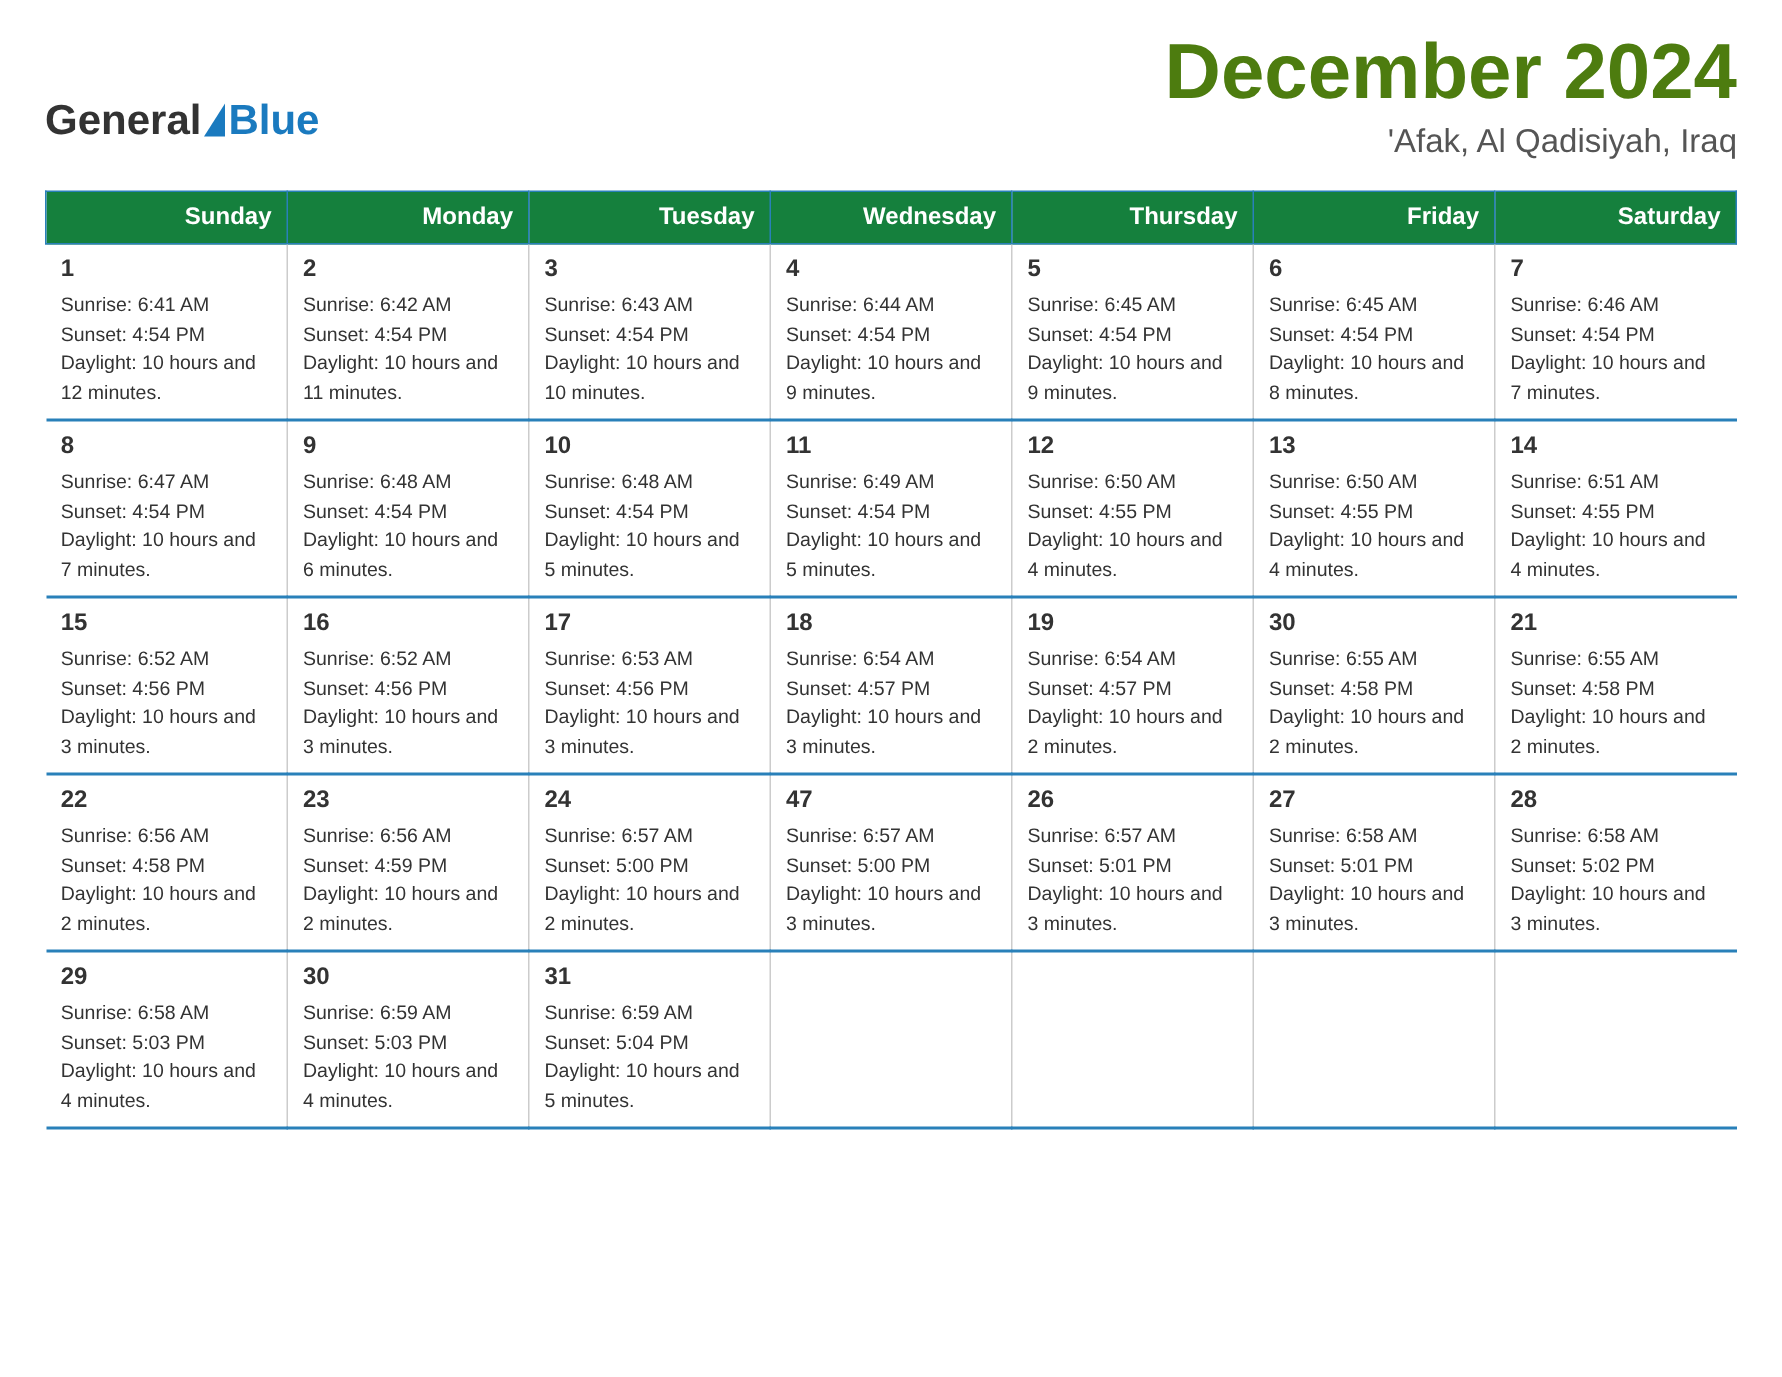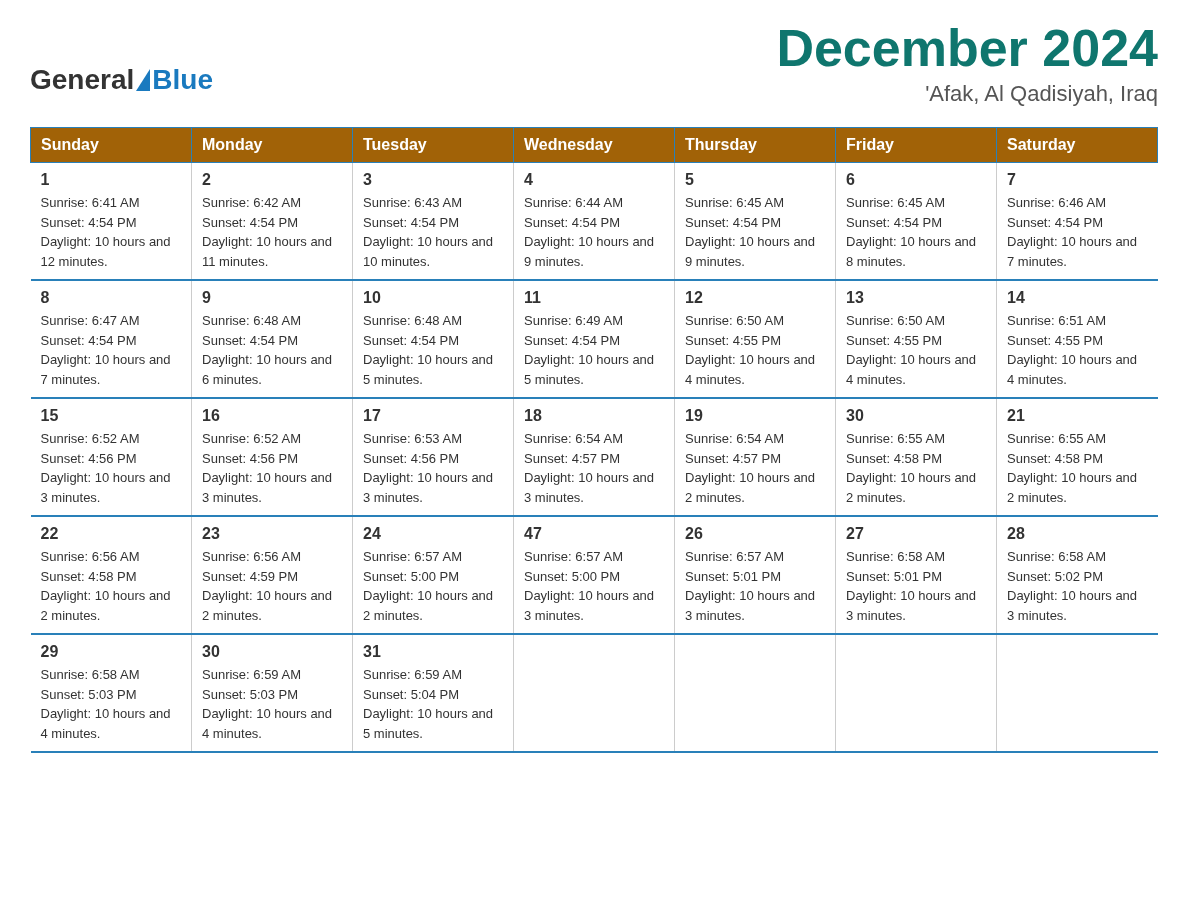--- a/index.html
+++ b/index.html
@@ -39,39 +39,39 @@
       border-bottom: 22px solid #1a7abf;
       margin: 0 2px;
       display: inline-block;
     }
     .title-block {
       text-align: right;
     }
     .month-title {
       font-size: 52px;
       font-weight: bold;
-      color: #0f766e;
+      color: #4d7c0f;
       line-height: 1.1;
     }
     .location-title {
       font-size: 22px;
       color: #555;
       margin-top: 4px;
     }
     table {
       width: 100%;
       border-collapse: collapse;
     }
     thead tr th {
-      background-color: #a16207;
+      background-color: #15803d;
       color: #fff;
       font-size: 16px;
       font-weight: bold;
       padding: 8px 10px;
-      text-align: left;
+      text-align: right;
       border: 1px solid #2980b9;
     }
     tbody tr {
       border-bottom: 2px solid #2980b9;
     }
     tbody tr td {
       vertical-align: top;
       padding: 8px 10px;
       font-size: 13.5px;
       color: #333;

